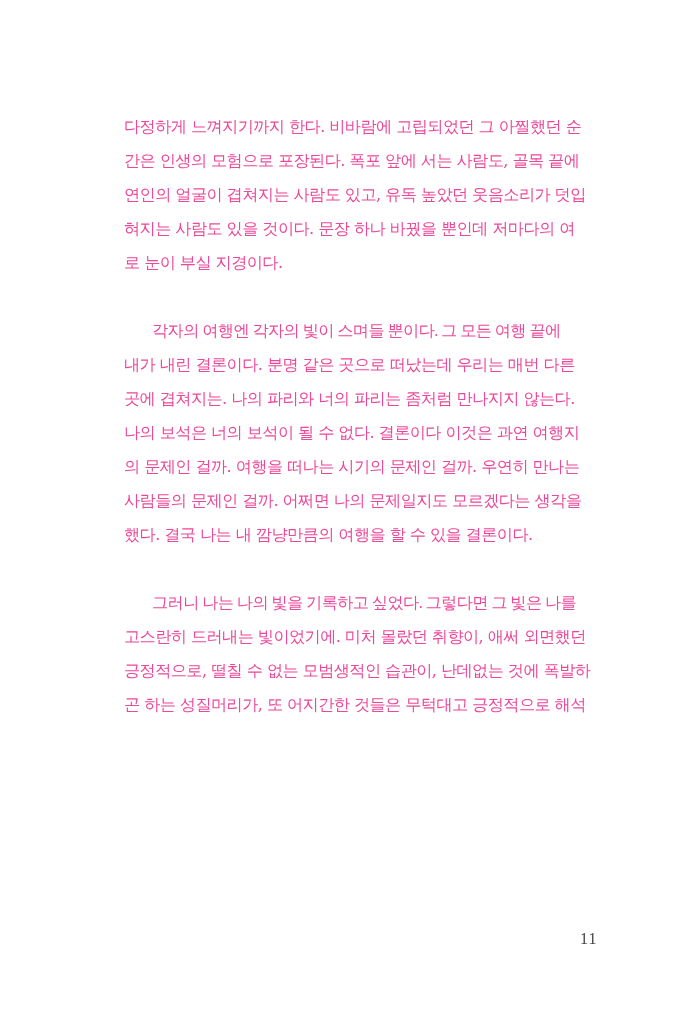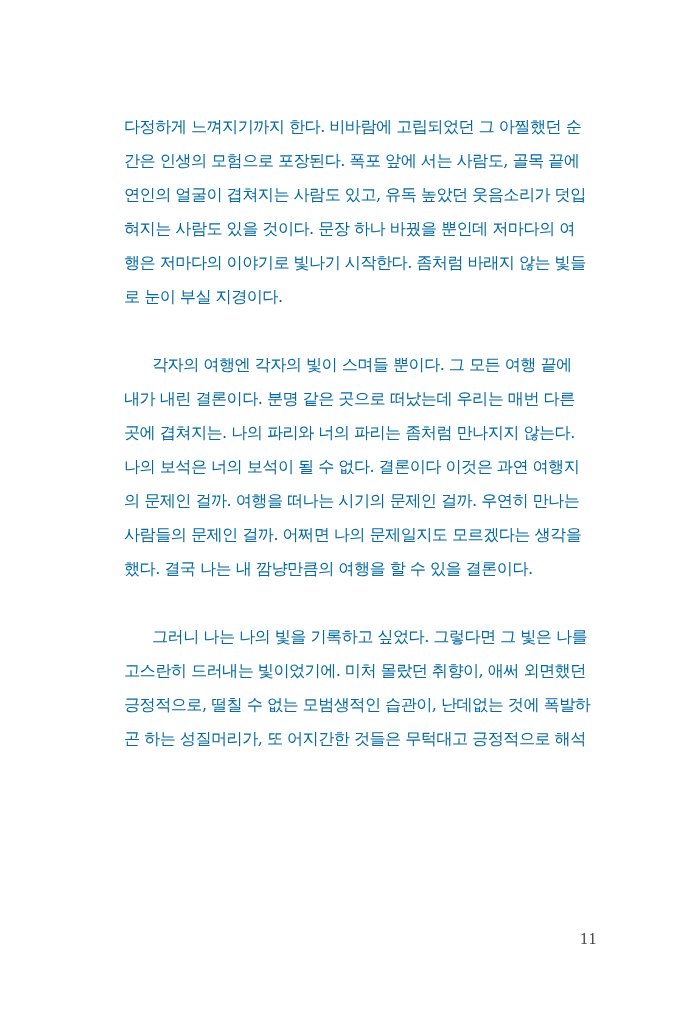--- a/index.html
+++ b/index.html
@@ -31,24 +31,25 @@
     .paragraph {
       margin: 0;
     }
     .line {
       display: block;
       height: 34px;
       line-height: 34px;
       font-size: 16.2px;
       white-space: nowrap;
       letter-spacing: -0.6px;
-      color: #0369a1;
+      color: #ec4899;
     }
     .line.indent {
       padding-left: 28px;
+      font-family: Liberation Serif, serif;
     }
     .para-gap {
       height: 34px;
     }
     .page-number {
       position: absolute;
       left: 580px;
       top: 930px;
       font-family: "Liberation Serif", serif;
       font-size: 16px;
@@ -60,21 +61,20 @@
 <body>
 
 <div class="page">
   <div class="text-block">
 
     <div class="paragraph">
       <span class="line">다정하게 느껴지기까지 한다. 비바람에 고립되었던 그 아찔했던 순</span>
       <span class="line">간은 인생의 모험으로 포장된다. 폭포 앞에 서는 사람도, 골목 끝에</span>
       <span class="line">연인의 얼굴이 겹쳐지는 사람도 있고, 유독 높았던 웃음소리가 덧입</span>
       <span class="line">혀지는 사람도 있을 것이다. 문장 하나 바꿨을 뿐인데 저마다의 여</span>
-      <span class="line">행은 저마다의 이야기로 빛나기 시작한다. 좀처럼 바래지 않는 빛들</span>
       <span class="line">로 눈이 부실 지경이다.</span>
     </div>
 
     <div class="para-gap"></div>
 
     <div class="paragraph">
       <span class="line indent">각자의 여행엔 각자의 빛이 스며들 뿐이다. 그 모든 여행 끝에</span>
       <span class="line">내가 내린 결론이다. 분명 같은 곳으로 떠났는데 우리는 매번 다른</span>
       <span class="line">곳에 겹쳐지는. 나의 파리와 너의 파리는 좀처럼 만나지지 않는다.</span>
       <span class="line">나의 보석은 너의 보석이 될 수 없다. 결론이다 이것은 과연 여행지</span>

